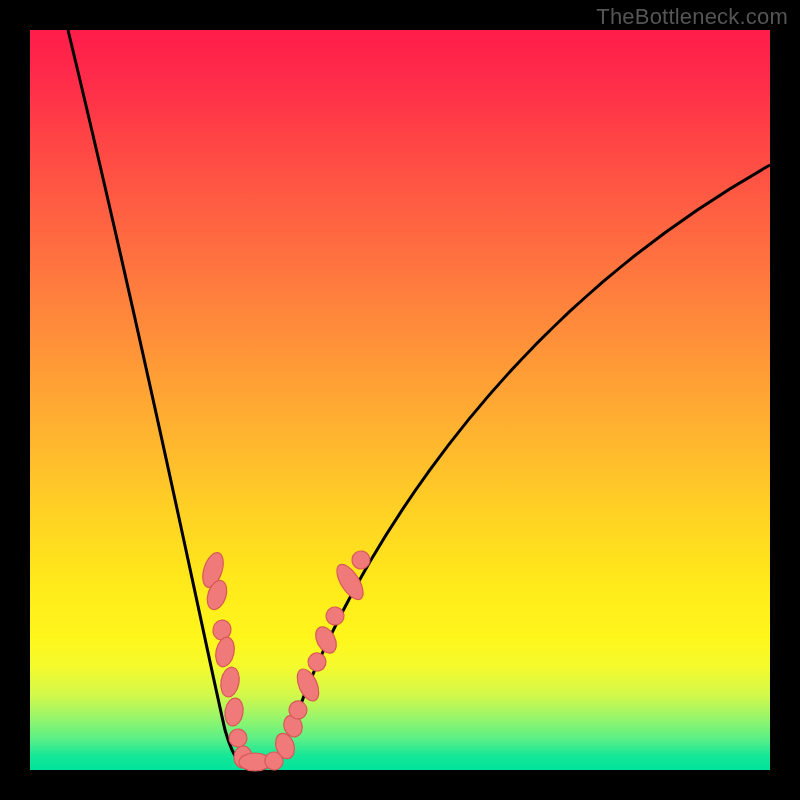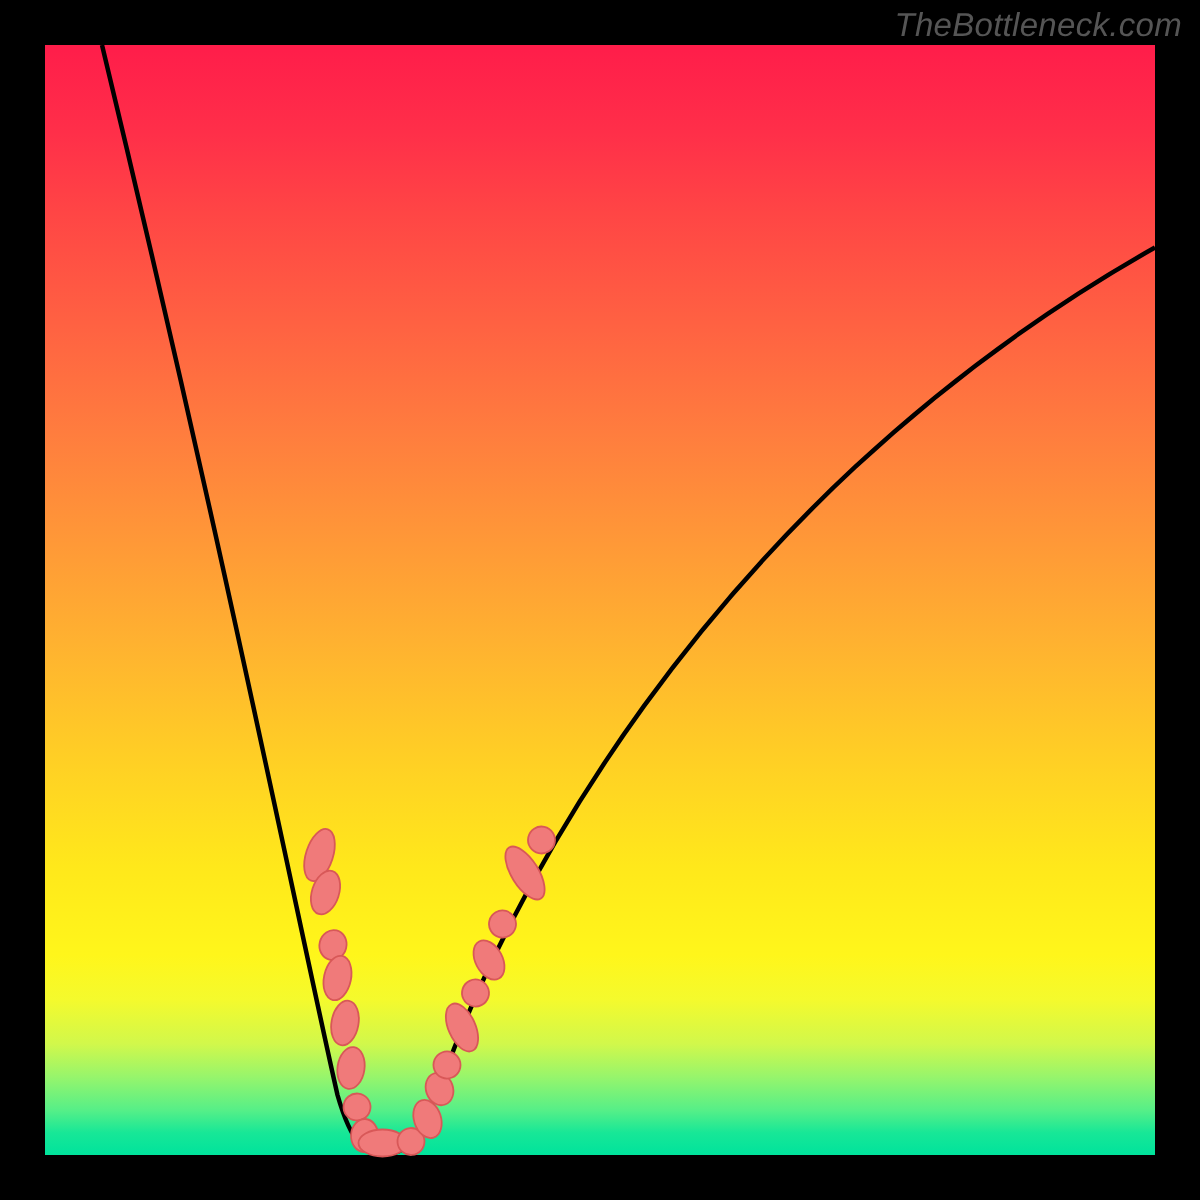--- a/index.html
+++ b/index.html
@@ -9,21 +9,20 @@
     height: 800px;
     overflow: hidden;
     background: #000;
     font-family: Arial, Helvetica, sans-serif;
   }
   .outer {
     width: 800px;
     height: 760px;
     background: #000;
     position: relative;
-    font-style: italic;
   }
   .watermark {
     position: absolute;
     top: 4px;
     right: 12px;
     color: #555;
     font-size: 22px;
     letter-spacing: 0.2px;
     font-weight: 500;
     z-index: 10;

